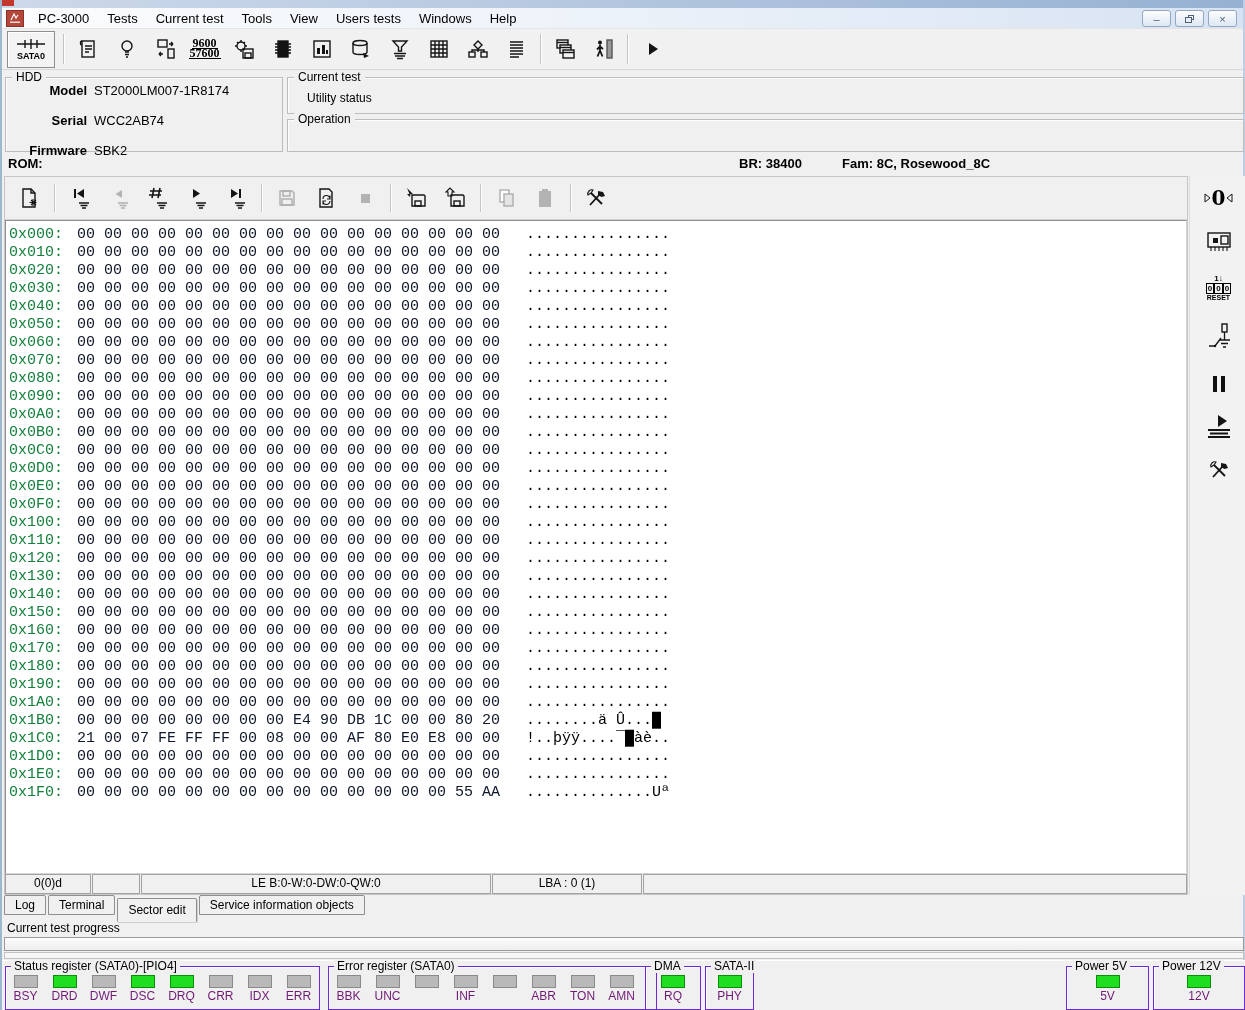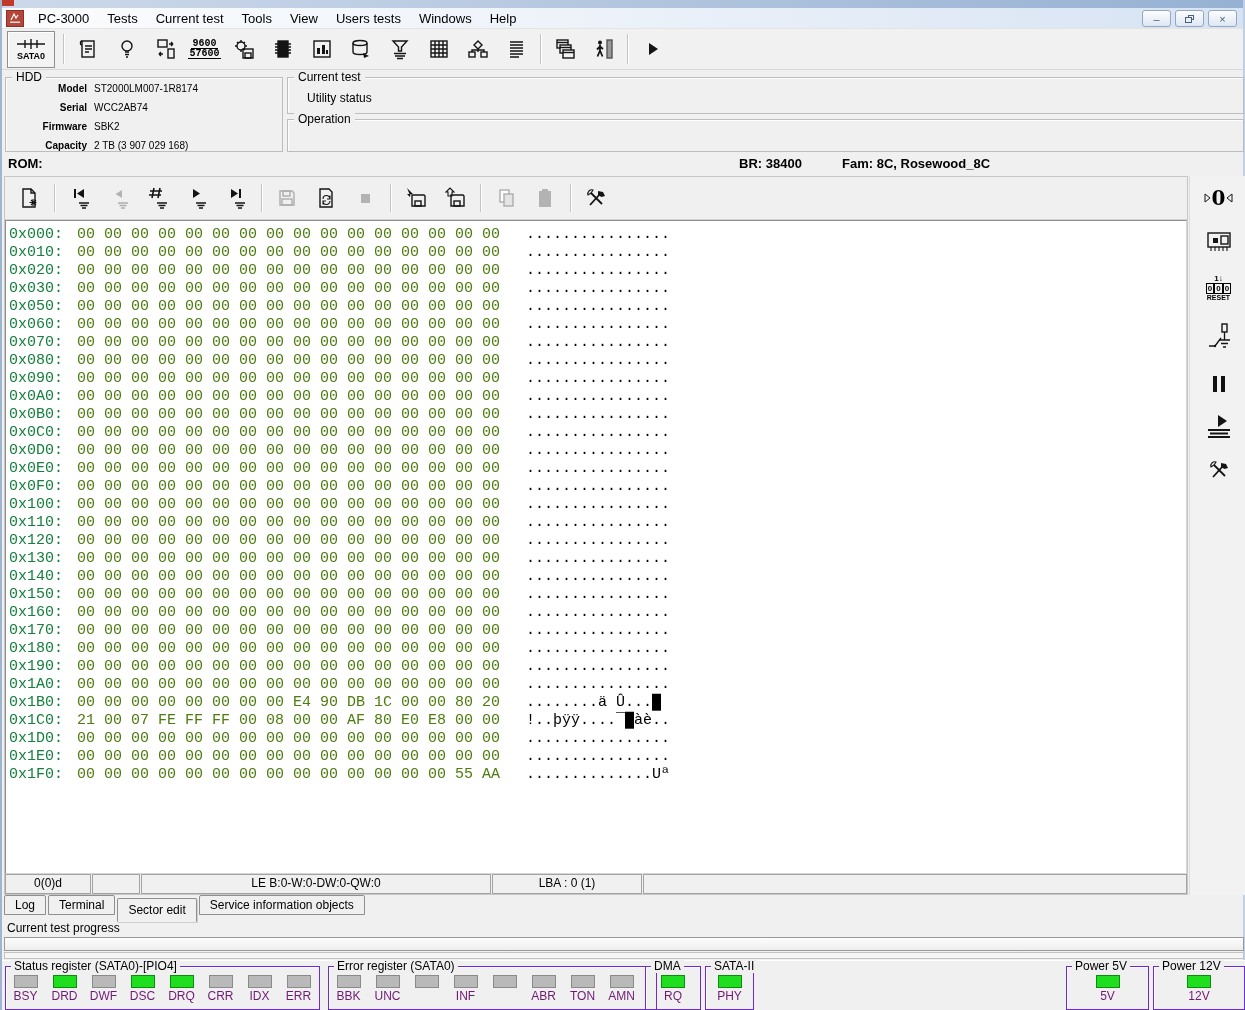--- a/index.html
+++ b/index.html
@@ -20,53 +20,53 @@
   .restore-glyph span{position:absolute;border:1px solid #4c6077;background:transparent;}
   .restore-glyph .b{left:0;top:2px;width:7px;height:6px;background:#e9eff7;}
   .restore-glyph .f{left:3px;top:0;width:6px;height:5px;}
 
   
   .main-toolbar{position:absolute;top:29px;left:0;width:100%;height:41px;display:flex;align-items:center;padding-left:5px;background:#f1f1f1;border-bottom:1px solid #d8d8d8;}
   .sata-btn{width:48px;height:37px;border:1px solid #8f8f8f;background:#f3f3f3;box-shadow:inset 1px 1px 0 #fff;display:flex;flex-direction:column;align-items:center;justify-content:center;margin-right:4px;}
   .sata-btn .lbl{font-size:9px;font-weight:bold;letter-spacing:0;}
   .tbtn{width:39px;height:36px;display:flex;align-items:center;justify-content:center;}
   .vsep{width:1px;height:30px;background:#c3c3c3;box-shadow:1px 0 0 #fff;margin:0 4px;}
-  .baud{display:flex;flex-direction:column;align-items:center;font-size:10px;font-weight:bold;line-height:9px;font-family:Liberation Mono, monospace;}
+  .baud{display:flex;flex-direction:column;align-items:center;font-size:12px;font-weight:bold;line-height:9px;font-family:Liberation Serif, serif;}
   .baud span{border-bottom:1.5px solid #000;padding:0 1px;}
   svg.ic{display:block;stroke:#141414;fill:none;stroke-width:1.4;}
   svg.ic .f{fill:#141414;stroke:none;}
   svg.ic .g{stroke:#adadad;}
   svg.ic .gf{fill:#b3b3b3;stroke:none;}
 
   
   .gbox{position:absolute;border:1px solid #bdbdbd;box-shadow:inset 1px 1px 0 #fdfdfd;background:#f0f0f0;}
   .gbox .legend{position:absolute;top:-8px;left:6px;background:#f0f0f0;padding:0 4px;font-size:12px;}
   .hdd-box{left:3px;top:77px;width:278px;height:75px;}
   .hdd-drop{position:absolute;left:4px;top:89px;width:0;height:0;border-left:4px solid transparent;border-right:4px solid transparent;border-top:5px solid #222;}
-  .hdd-grid{display:grid;grid-template-columns:88px 1fr;padding-top:5px;row-gap:8px;font-size:10px;}
+  .hdd-grid{display:grid;grid-template-columns:88px 1fr;padding-top:5px;row-gap:15px;font-size:13px;}
   .hdd-grid .lab{font-weight:bold;text-align:right;padding-right:7px;}
   .ct-box{left:285px;top:77px;width:957px;height:37px;}
   .ct-box .inner{padding:13px 0 0 19px;font-size:12px;}
   .op-box{left:285px;top:119px;width:957px;height:33px;padding-left:20px;}
 
   
   .rom-bar{position:absolute;top:156px;left:0;width:100%;height:19px;font-weight:bold;font-size:13px;}
   .rom-bar .rom{position:absolute;left:6px;}
   .rom-bar .br{position:absolute;left:737px;}
   .rom-bar .fam{position:absolute;left:840px;}
 
   
   .hex-region{position:absolute;left:2px;top:176px;width:1184px;height:719px;border:1px solid #c6c6c6;background:#f0f0f0;}
   .hex-toolbar{height:43px;display:flex;align-items:center;gap:5px;padding-left:7px;border-bottom:1px solid #d2d2d2;}
   .hbtn{width:34px;height:32px;display:flex;align-items:center;justify-content:center;}
   .hsep{width:1px;height:28px;background:#c3c3c3;box-shadow:1px 0 0 #fff;margin:0 3px;}
   .hex-view{height:654px;background:#fff;border:1px solid #8f8f8f;border-right-color:#d6d6d6;border-bottom-color:#d6d6d6;margin:0;padding:5px 0 0 3px;font-family:"Liberation Mono","DejaVu Sans Mono",monospace;font-size:15px;line-height:18px;overflow:hidden;}
   .hex-row{white-space:pre;}
   .hex-row .addr{color:#15803d;}
-  .hex-row .bytes{color:#4d7c0f;margin-left:14px;}
+  .hex-row .bytes{color:#0f172a;margin-left:14px;}
   .hex-row .ascii{color:#000;margin-left:26px;}
   .hex-statusbar{height:20px;display:flex;background:#f0f0f0;}
   .sb-cell{border:1px solid #a3a3a3;background:#f0f0f0;font-size:12px;text-align:center;line-height:17px;margin-right:1px;overflow:hidden;}
   .sb-c0{width:86px;} .sb-c1{width:48px;} .sb-c2{width:350px;} .sb-c3{width:150px;} .sb-c4{flex:1;margin-right:0;}
 
   
   .right-bar{position:absolute;left:1187px;top:176px;width:58px;height:719px;background:#f2f2f2;border-left:1px solid #dcdcdc;display:flex;flex-direction:column;align-items:center;padding-top:8px;gap:15px;}
   .rbtn{width:40px;height:28px;display:flex;align-items:center;justify-content:center;position:relative;}
   .zero-icon{display:flex;align-items:center;gap:1px;}
   .zero-icon .z{font-size:20px;font-weight:bold;font-family:"DejaVu Serif",serif;line-height:20px;}
@@ -382,20 +382,21 @@
             <path d="M3 8a4 4 0 015-5L6 6z" stroke-width="1.1"></path>
           </svg>
         </span>
     </div>
     <div class="hex-view">
         <div>
           <div class="hex-row"><span class="addr">0x000:</span><span class="bytes">00 00 00 00 00 00 00 00 00 00 00 00 00 00 00 00</span><span class="ascii">................</span></div>
           <div class="hex-row"><span class="addr">0x010:</span><span class="bytes">00 00 00 00 00 00 00 00 00 00 00 00 00 00 00 00</span><span class="ascii">................</span></div>
           <div class="hex-row"><span class="addr">0x020:</span><span class="bytes">00 00 00 00 00 00 00 00 00 00 00 00 00 00 00 00</span><span class="ascii">................</span></div>
           <div class="hex-row"><span class="addr">0x030:</span><span class="bytes">00 00 00 00 00 00 00 00 00 00 00 00 00 00 00 00</span><span class="ascii">................</span></div>
+          <div class="hex-row"><span class="addr">0x040:</span><span class="bytes">00 00 00 00 00 00 00 00 00 00 00 00 00 00 00 00</span><span class="ascii">................</span></div>
           <div class="hex-row"><span class="addr">0x050:</span><span class="bytes">00 00 00 00 00 00 00 00 00 00 00 00 00 00 00 00</span><span class="ascii">................</span></div>
           <div class="hex-row"><span class="addr">0x060:</span><span class="bytes">00 00 00 00 00 00 00 00 00 00 00 00 00 00 00 00</span><span class="ascii">................</span></div>
           <div class="hex-row"><span class="addr">0x070:</span><span class="bytes">00 00 00 00 00 00 00 00 00 00 00 00 00 00 00 00</span><span class="ascii">................</span></div>
           <div class="hex-row"><span class="addr">0x080:</span><span class="bytes">00 00 00 00 00 00 00 00 00 00 00 00 00 00 00 00</span><span class="ascii">................</span></div>
           <div class="hex-row"><span class="addr">0x090:</span><span class="bytes">00 00 00 00 00 00 00 00 00 00 00 00 00 00 00 00</span><span class="ascii">................</span></div>
           <div class="hex-row"><span class="addr">0x0A0:</span><span class="bytes">00 00 00 00 00 00 00 00 00 00 00 00 00 00 00 00</span><span class="ascii">................</span></div>
           <div class="hex-row"><span class="addr">0x0B0:</span><span class="bytes">00 00 00 00 00 00 00 00 00 00 00 00 00 00 00 00</span><span class="ascii">................</span></div>
           <div class="hex-row"><span class="addr">0x0C0:</span><span class="bytes">00 00 00 00 00 00 00 00 00 00 00 00 00 00 00 00</span><span class="ascii">................</span></div>
           <div class="hex-row"><span class="addr">0x0D0:</span><span class="bytes">00 00 00 00 00 00 00 00 00 00 00 00 00 00 00 00</span><span class="ascii">................</span></div>
           <div class="hex-row"><span class="addr">0x0E0:</span><span class="bytes">00 00 00 00 00 00 00 00 00 00 00 00 00 00 00 00</span><span class="ascii">................</span></div>

